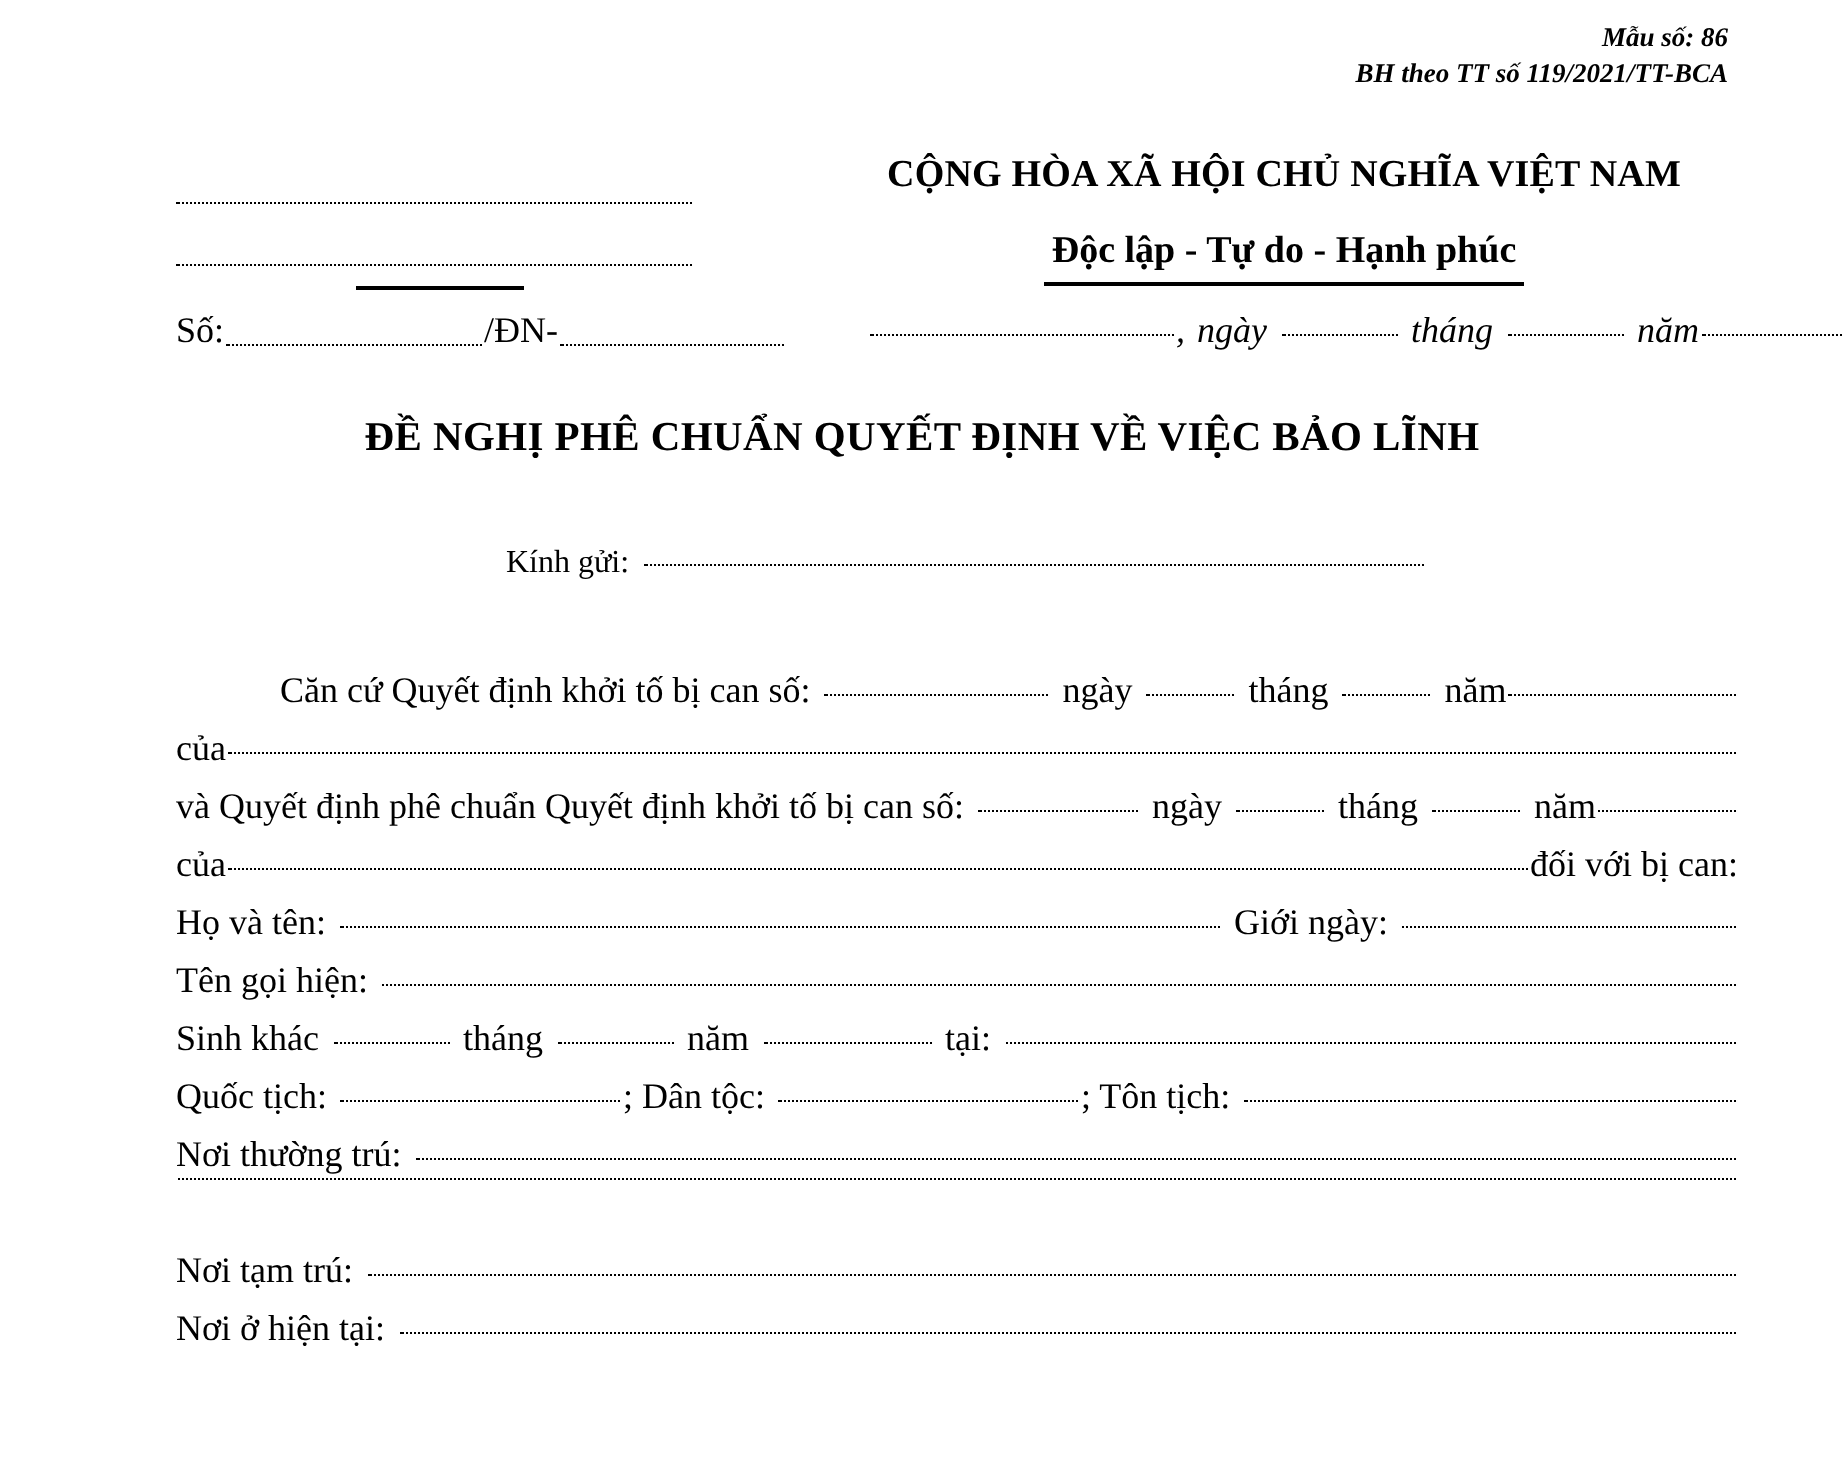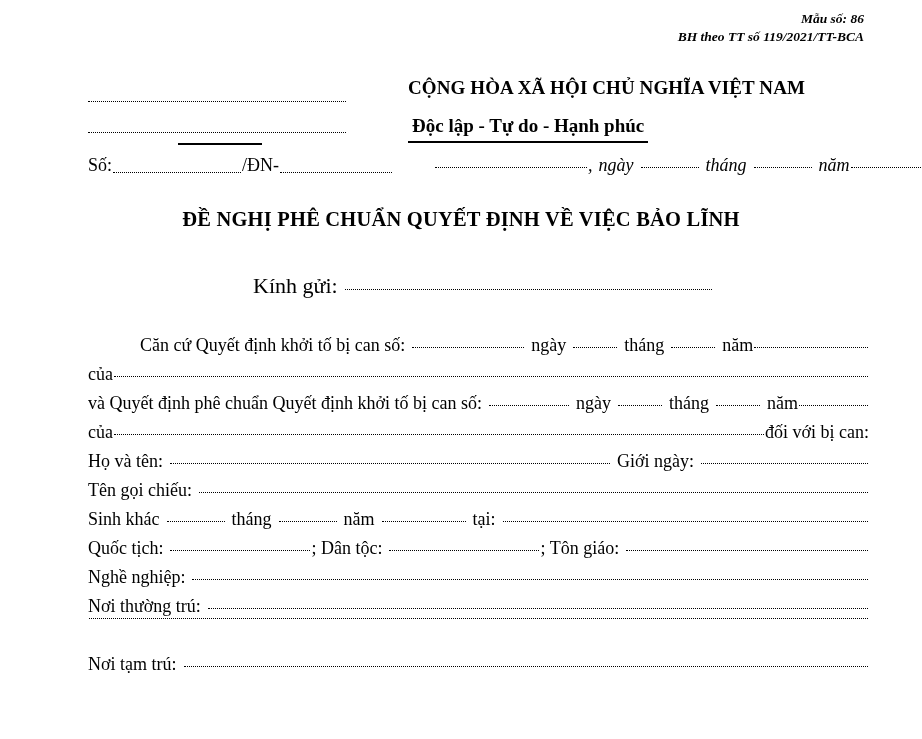--- a/index.html
+++ b/index.html
@@ -38,20 +38,21 @@
   .meta .m1 { font-size: 13.5px; }
   .meta .m2 { font-size: 13.5px; }
   .meta .m3 { font-size: 12.5px; }
 
   
   .national {
     position: absolute;
     top: 76px;
     left: 408px;
     width: 468px;
+    text-align: center;
     font-weight: bold;
     line-height: 1.28;
   }
   .national .line1 { font-size: 19px; letter-spacing: .1px; }
   .national .line2 {
     font-size: 19px;
     margin-top: 14px;
     display: inline-block;
     border-bottom: 2px solid #000;
     padding: 0 4px 2px 4px;
@@ -111,21 +112,21 @@
     font-weight: bold;
     letter-spacing: .2px;
   }
 
   
   .kinh-gui {
     position: absolute;
     top: 273px;
     left: 253px;
     width: 460px;
-    font-size: 22px;
+    font-size: 16px;
     display: flex;
     align-items: baseline;
     white-space: nowrap;
   }
 
   
   .body-block {
     position: absolute;
     top: 331px;
     left: 88px;
@@ -248,59 +249,59 @@
     </div>
 
     <div class="row">
       <span class="lbl sp-r">Họ và tên:</span>
       <span class="fill" style="flex:0 0 440px;"></span>
       <span class="lbl sp-l sp-r">Giới ngày:</span>
       <span class="fill"></span>
     </div>
 
     <div class="row">
-      <span class="lbl sp-r">Tên gọi chiếu:</span>
+      <span class="lbl sp-r">Tên gọi hiện:</span>
       <span class="fill"></span>
     </div>
 
     <div class="row">
       <span class="lbl sp-r">Sinh khác</span>
       <span class="fill w-sm"></span>
       <span class="lbl sp-l sp-r">tháng</span>
       <span class="fill w-sm"></span>
       <span class="lbl sp-l sp-r">năm</span>
       <span class="fill" style="flex:0 0 84px;"></span>
       <span class="lbl sp-l sp-r">tại:</span>
       <span class="fill"></span>
     </div>
 
     <div class="row">
       <span class="lbl sp-r">Quốc tịch:</span>
       <span class="fill" style="flex:0 0 140px;"></span>
       <span class="lbl sp-r">; Dân tộc:</span>
       <span class="fill" style="flex:0 0 150px;"></span>
-      <span class="lbl sp-r">; Tôn giáo:</span>
-      <span class="fill"></span>
-    </div>
-
-    <div class="row">
-      <span class="lbl sp-r">Nghề nghiệp:</span>
-      <span class="fill"></span>
-    </div>
+      <span class="lbl sp-r">; Tôn tịch:</span>
+      <span class="fill"></span>
+    </div>
+
 
 
     <div class="row">
       <span class="lbl sp-r">Nơi thường trú:</span>
       <span class="fill"></span>
     </div>
 
     <div class="row full-dots">
       <span class="fill"></span>
     </div>
 
     <div class="row">
       <span class="lbl sp-r">Nơi tạm trú:</span>
       <span class="fill"></span>
     </div>
 
+    <div class="row">
+      <span class="lbl sp-r">Nơi ở hiện tại:</span>
+      <span class="fill"></span>
+    </div>
 
   </div>
 </div>
 
 </body></html>

